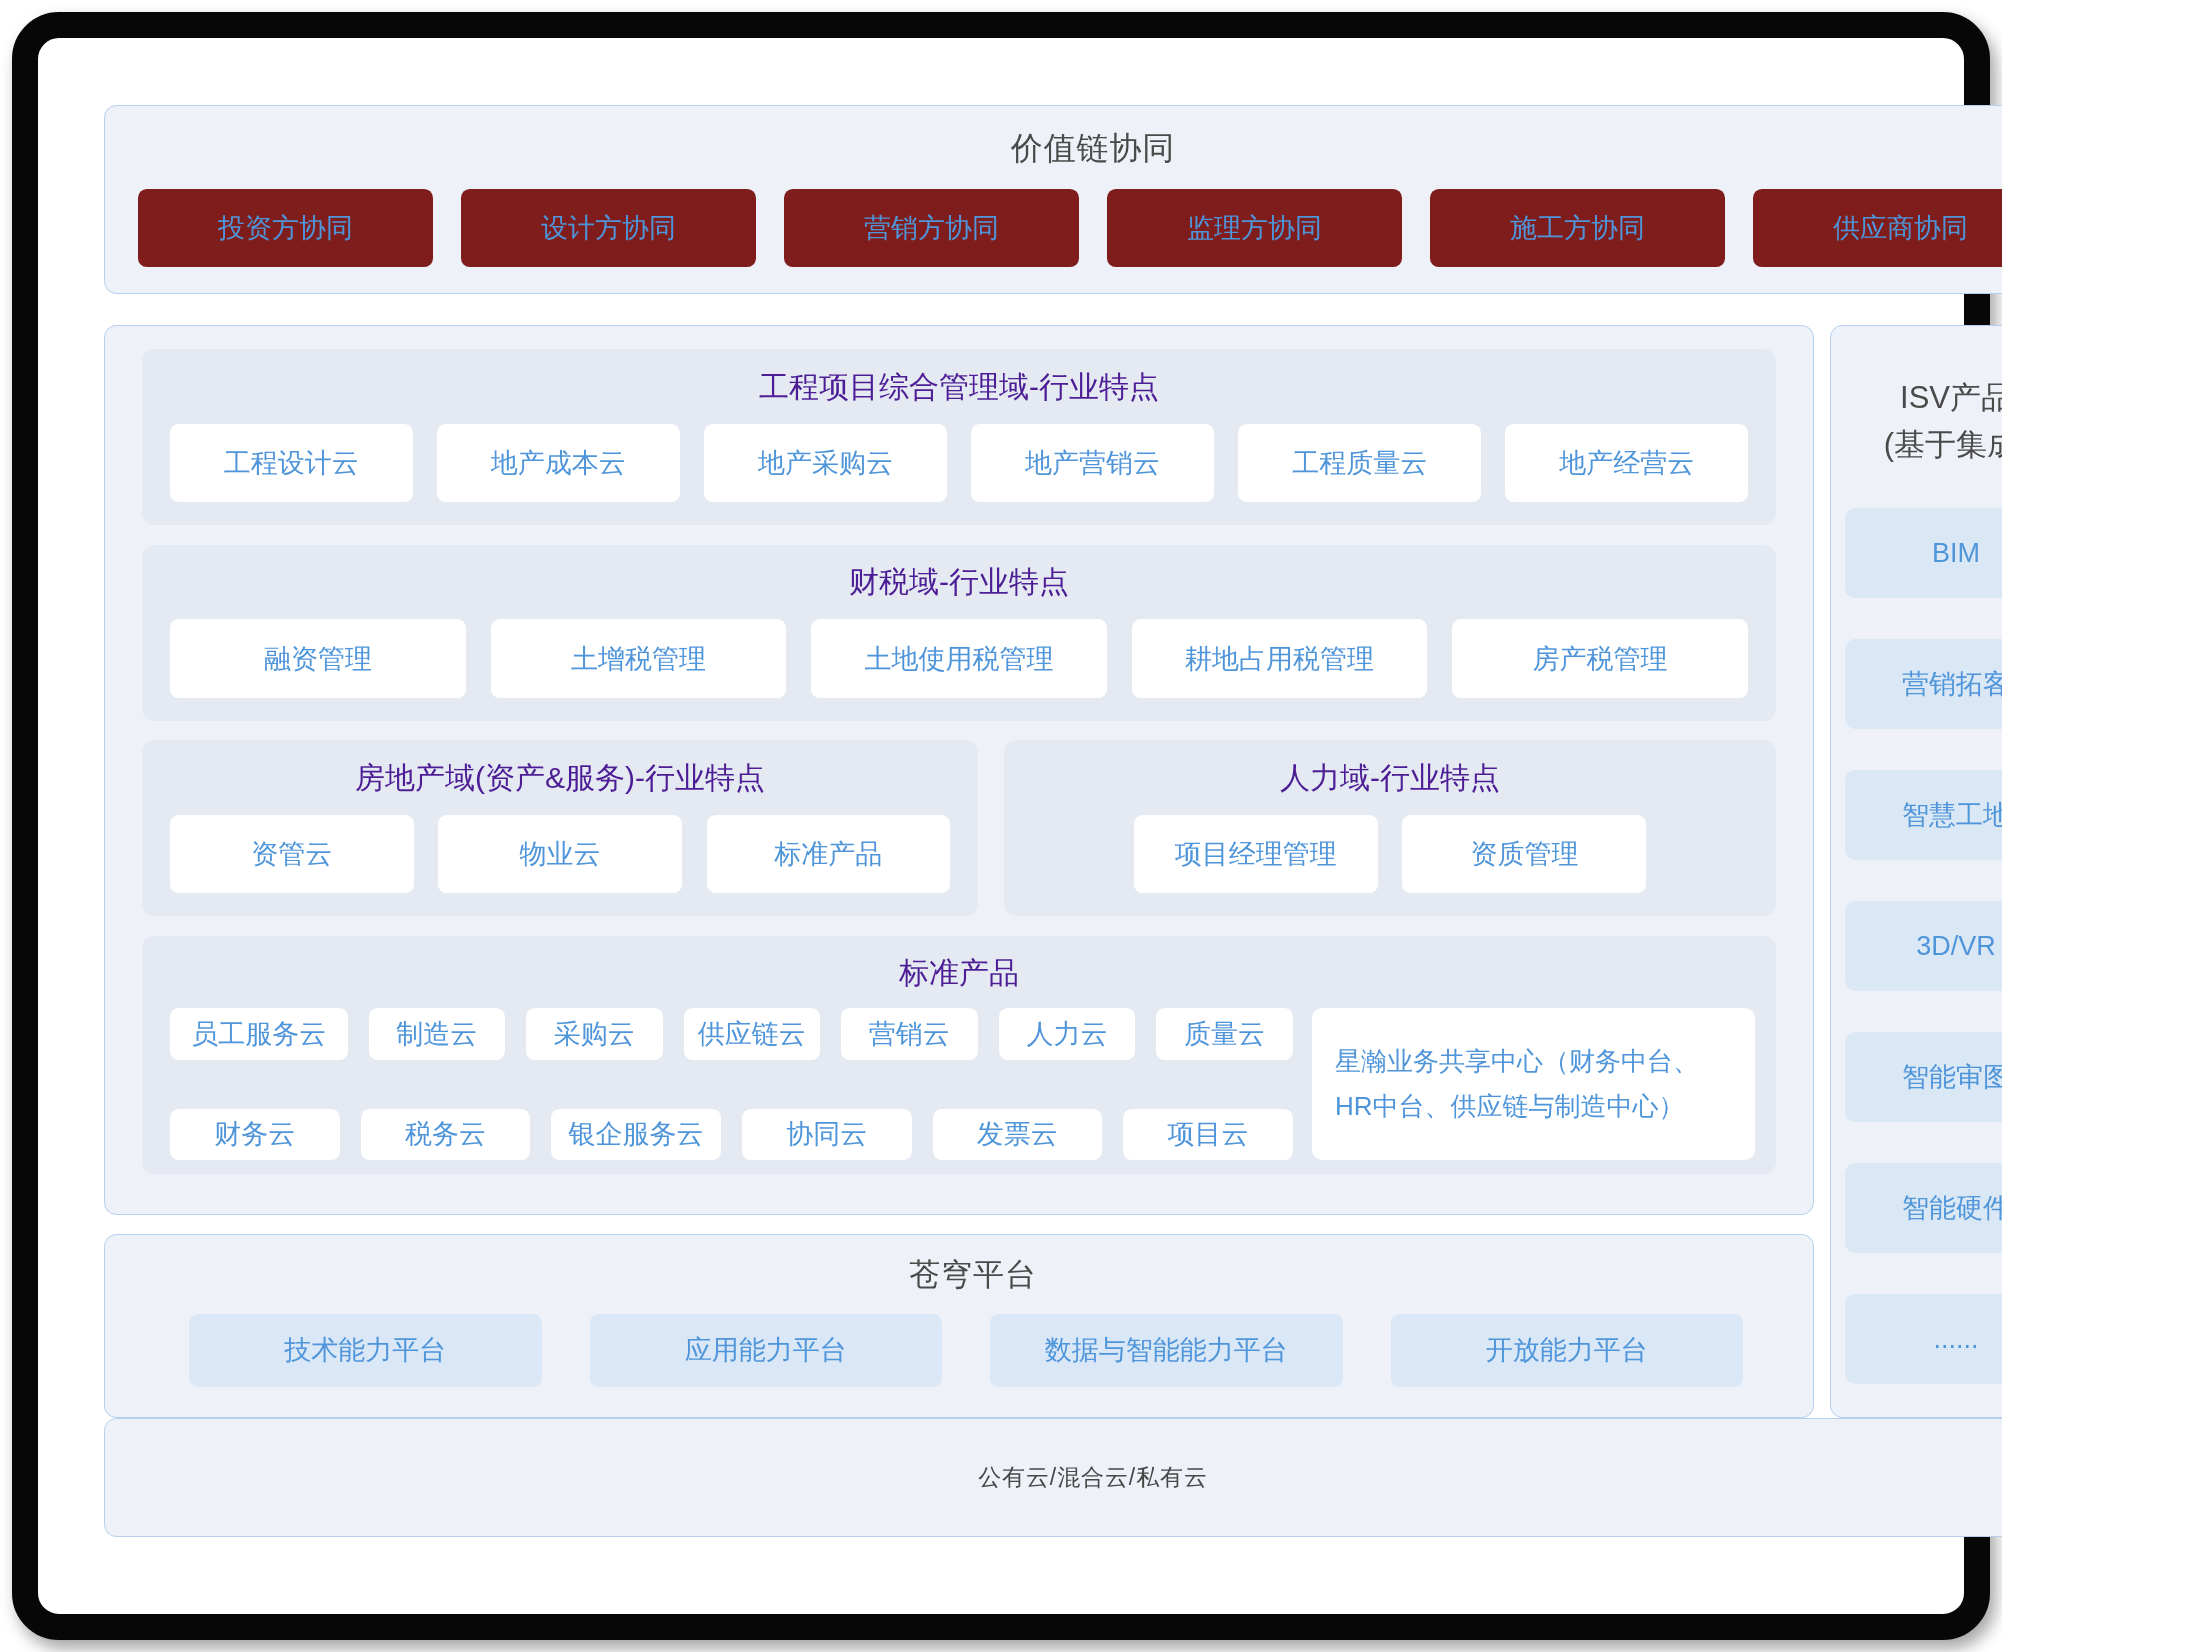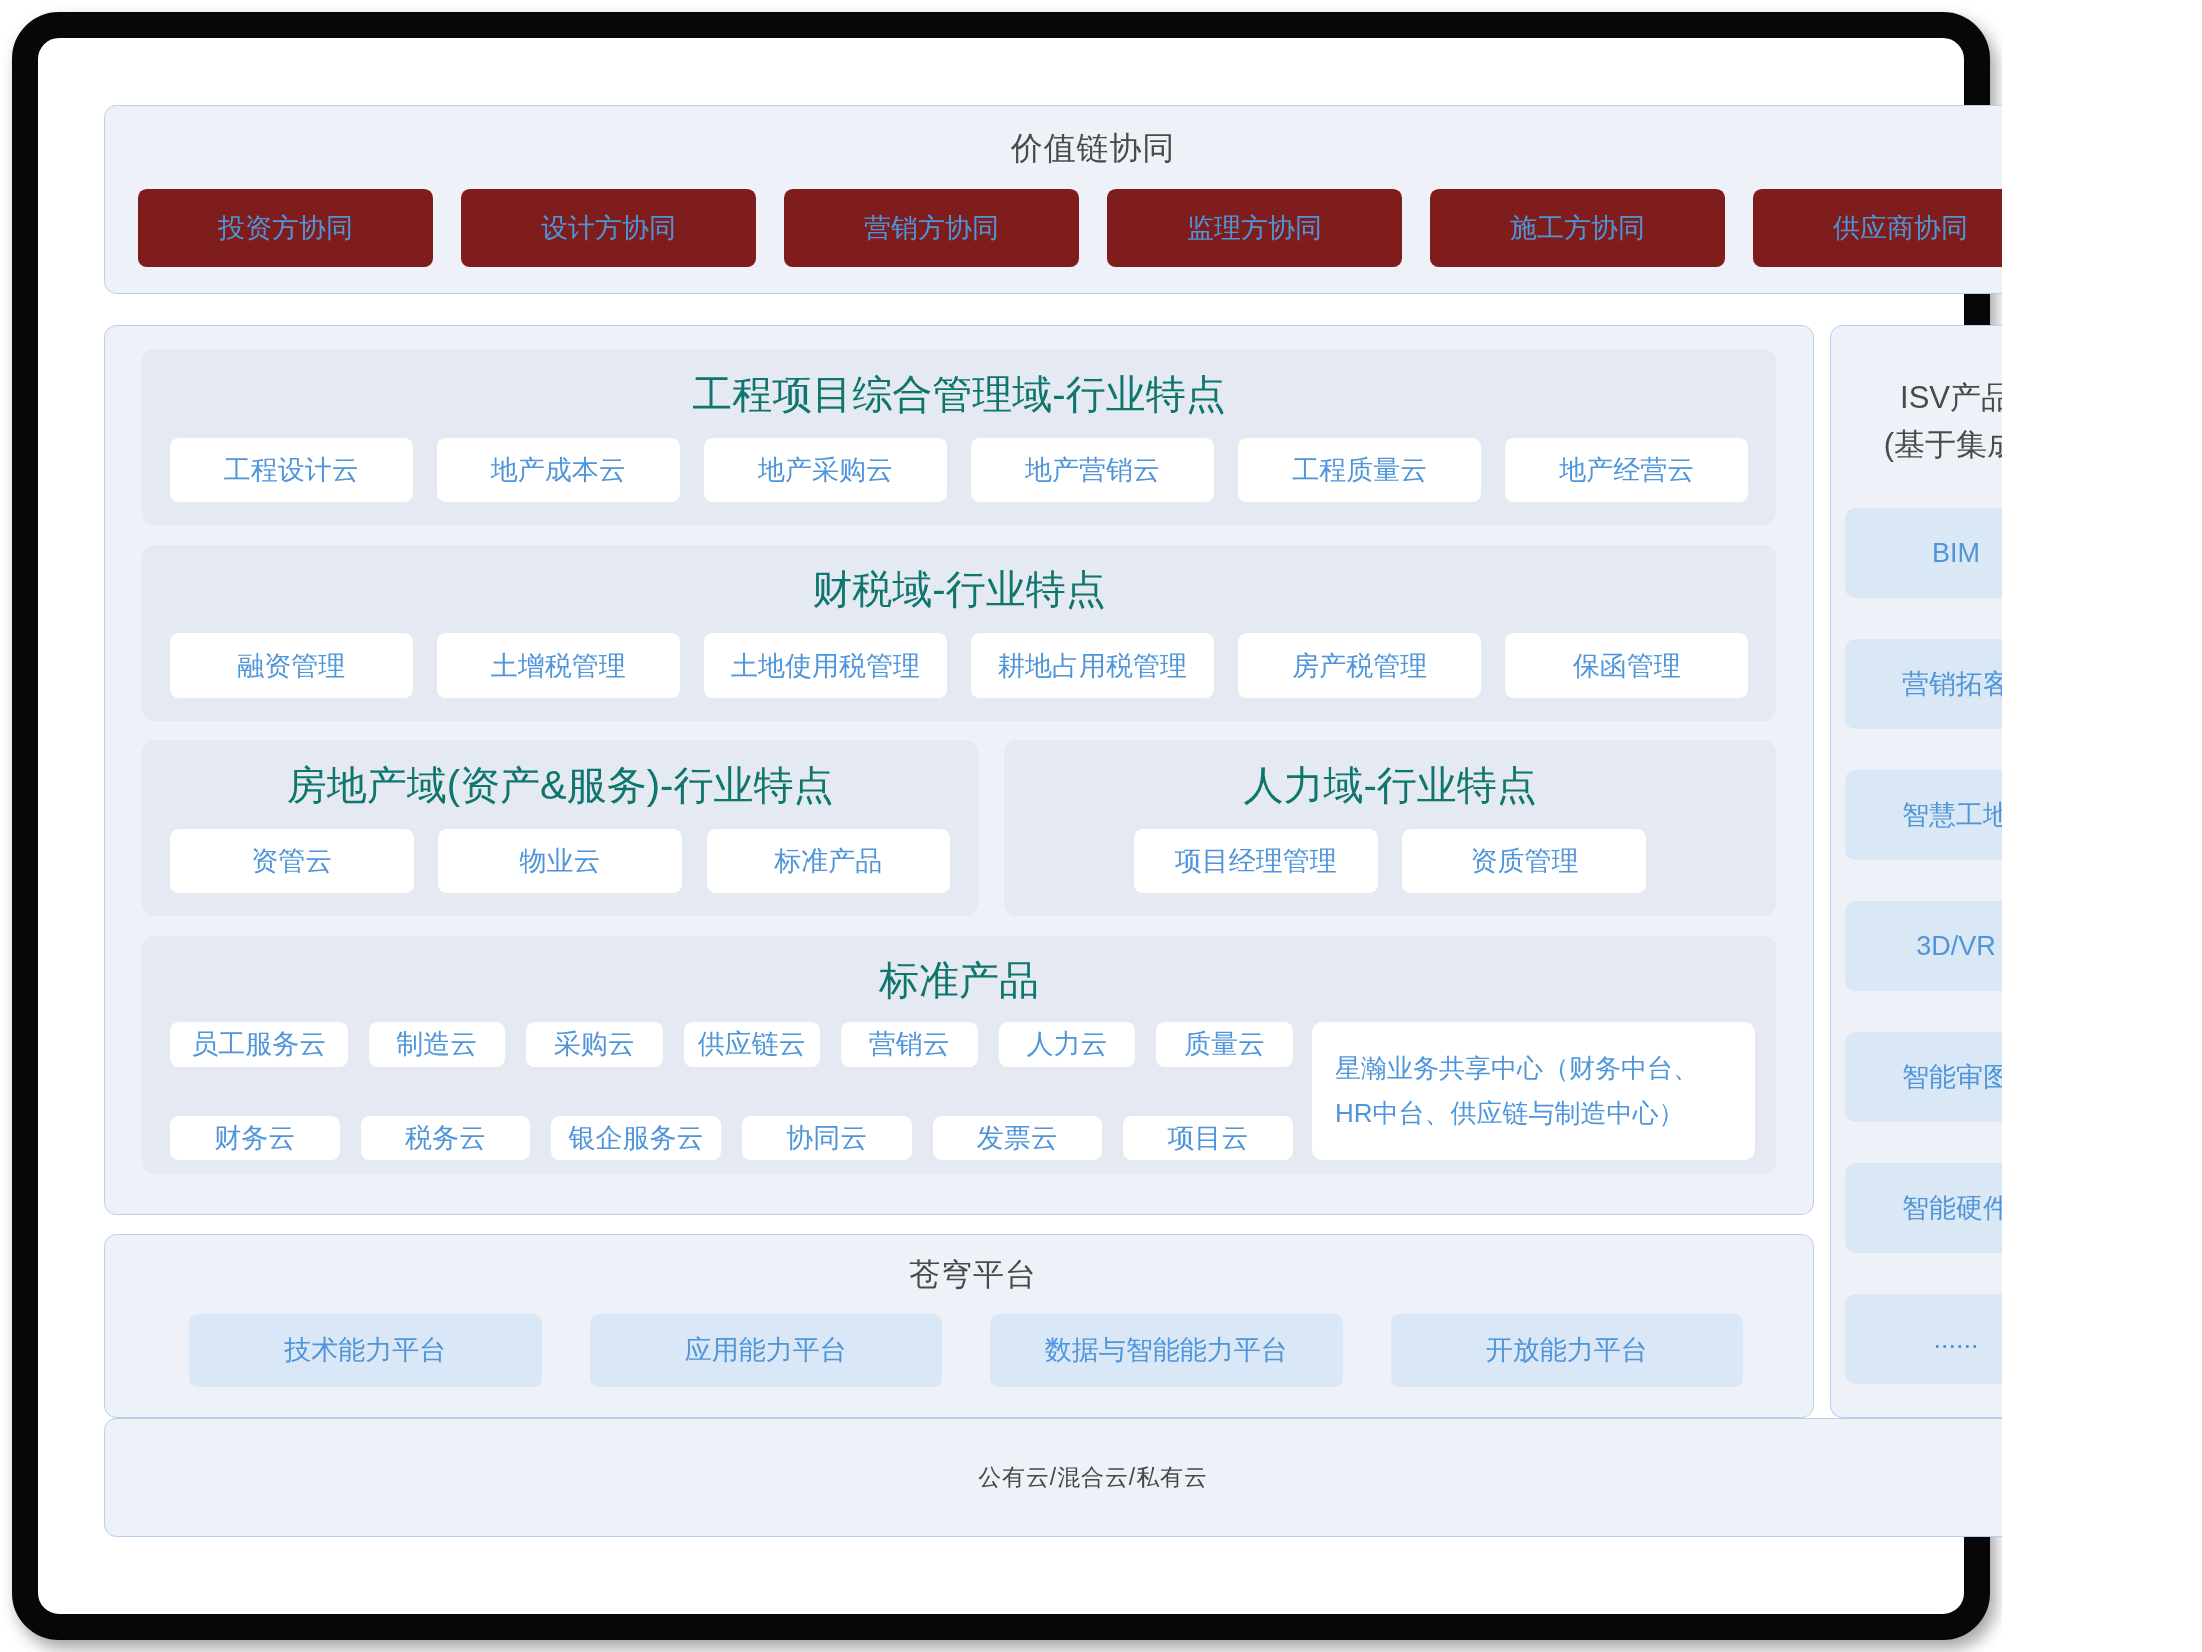--- a/index.html
+++ b/index.html
@@ -90,22 +90,22 @@
   }
   .sub-panel {
     background: #e4e9f2;
     border-radius: 12.3px;
     display: flex;
     flex-direction: column;
   }
   .sub-title {
     text-align: center;
     padding-top: 17.6px;
-    font-size: 40px;
-    color: #0f766e;
+    font-size: 30px;
+    color: #4c1d95;
   }
   .row-200 { flex: 200 0 0; }
   .row-270 { flex: 270 0 0; }
   .chip-row {
     flex: 1;
     display: flex;
     gap: 24.6px;
     padding: 16px 28px 23px 28px;
   }
   .white-chip {
@@ -257,21 +257,20 @@
           </div>
 
           <div class="sub-panel row-200">
             <div class="sub-title">财税域-行业特点</div>
             <div class="chip-row">
               <div class="white-chip">融资管理</div>
               <div class="white-chip">土增税管理</div>
               <div class="white-chip">土地使用税管理</div>
               <div class="white-chip">耕地占用税管理</div>
               <div class="white-chip">房产税管理</div>
-              <div class="white-chip">保函管理</div>
             </div>
           </div>
 
           <div class="split-row row-200">
             <div class="sub-panel realty">
               <div class="sub-title">房地产域(资产&amp;服务)-行业特点</div>
               <div class="chip-row">
                 <div class="white-chip">资管云</div>
                 <div class="white-chip">物业云</div>
                 <div class="white-chip">标准产品</div>

